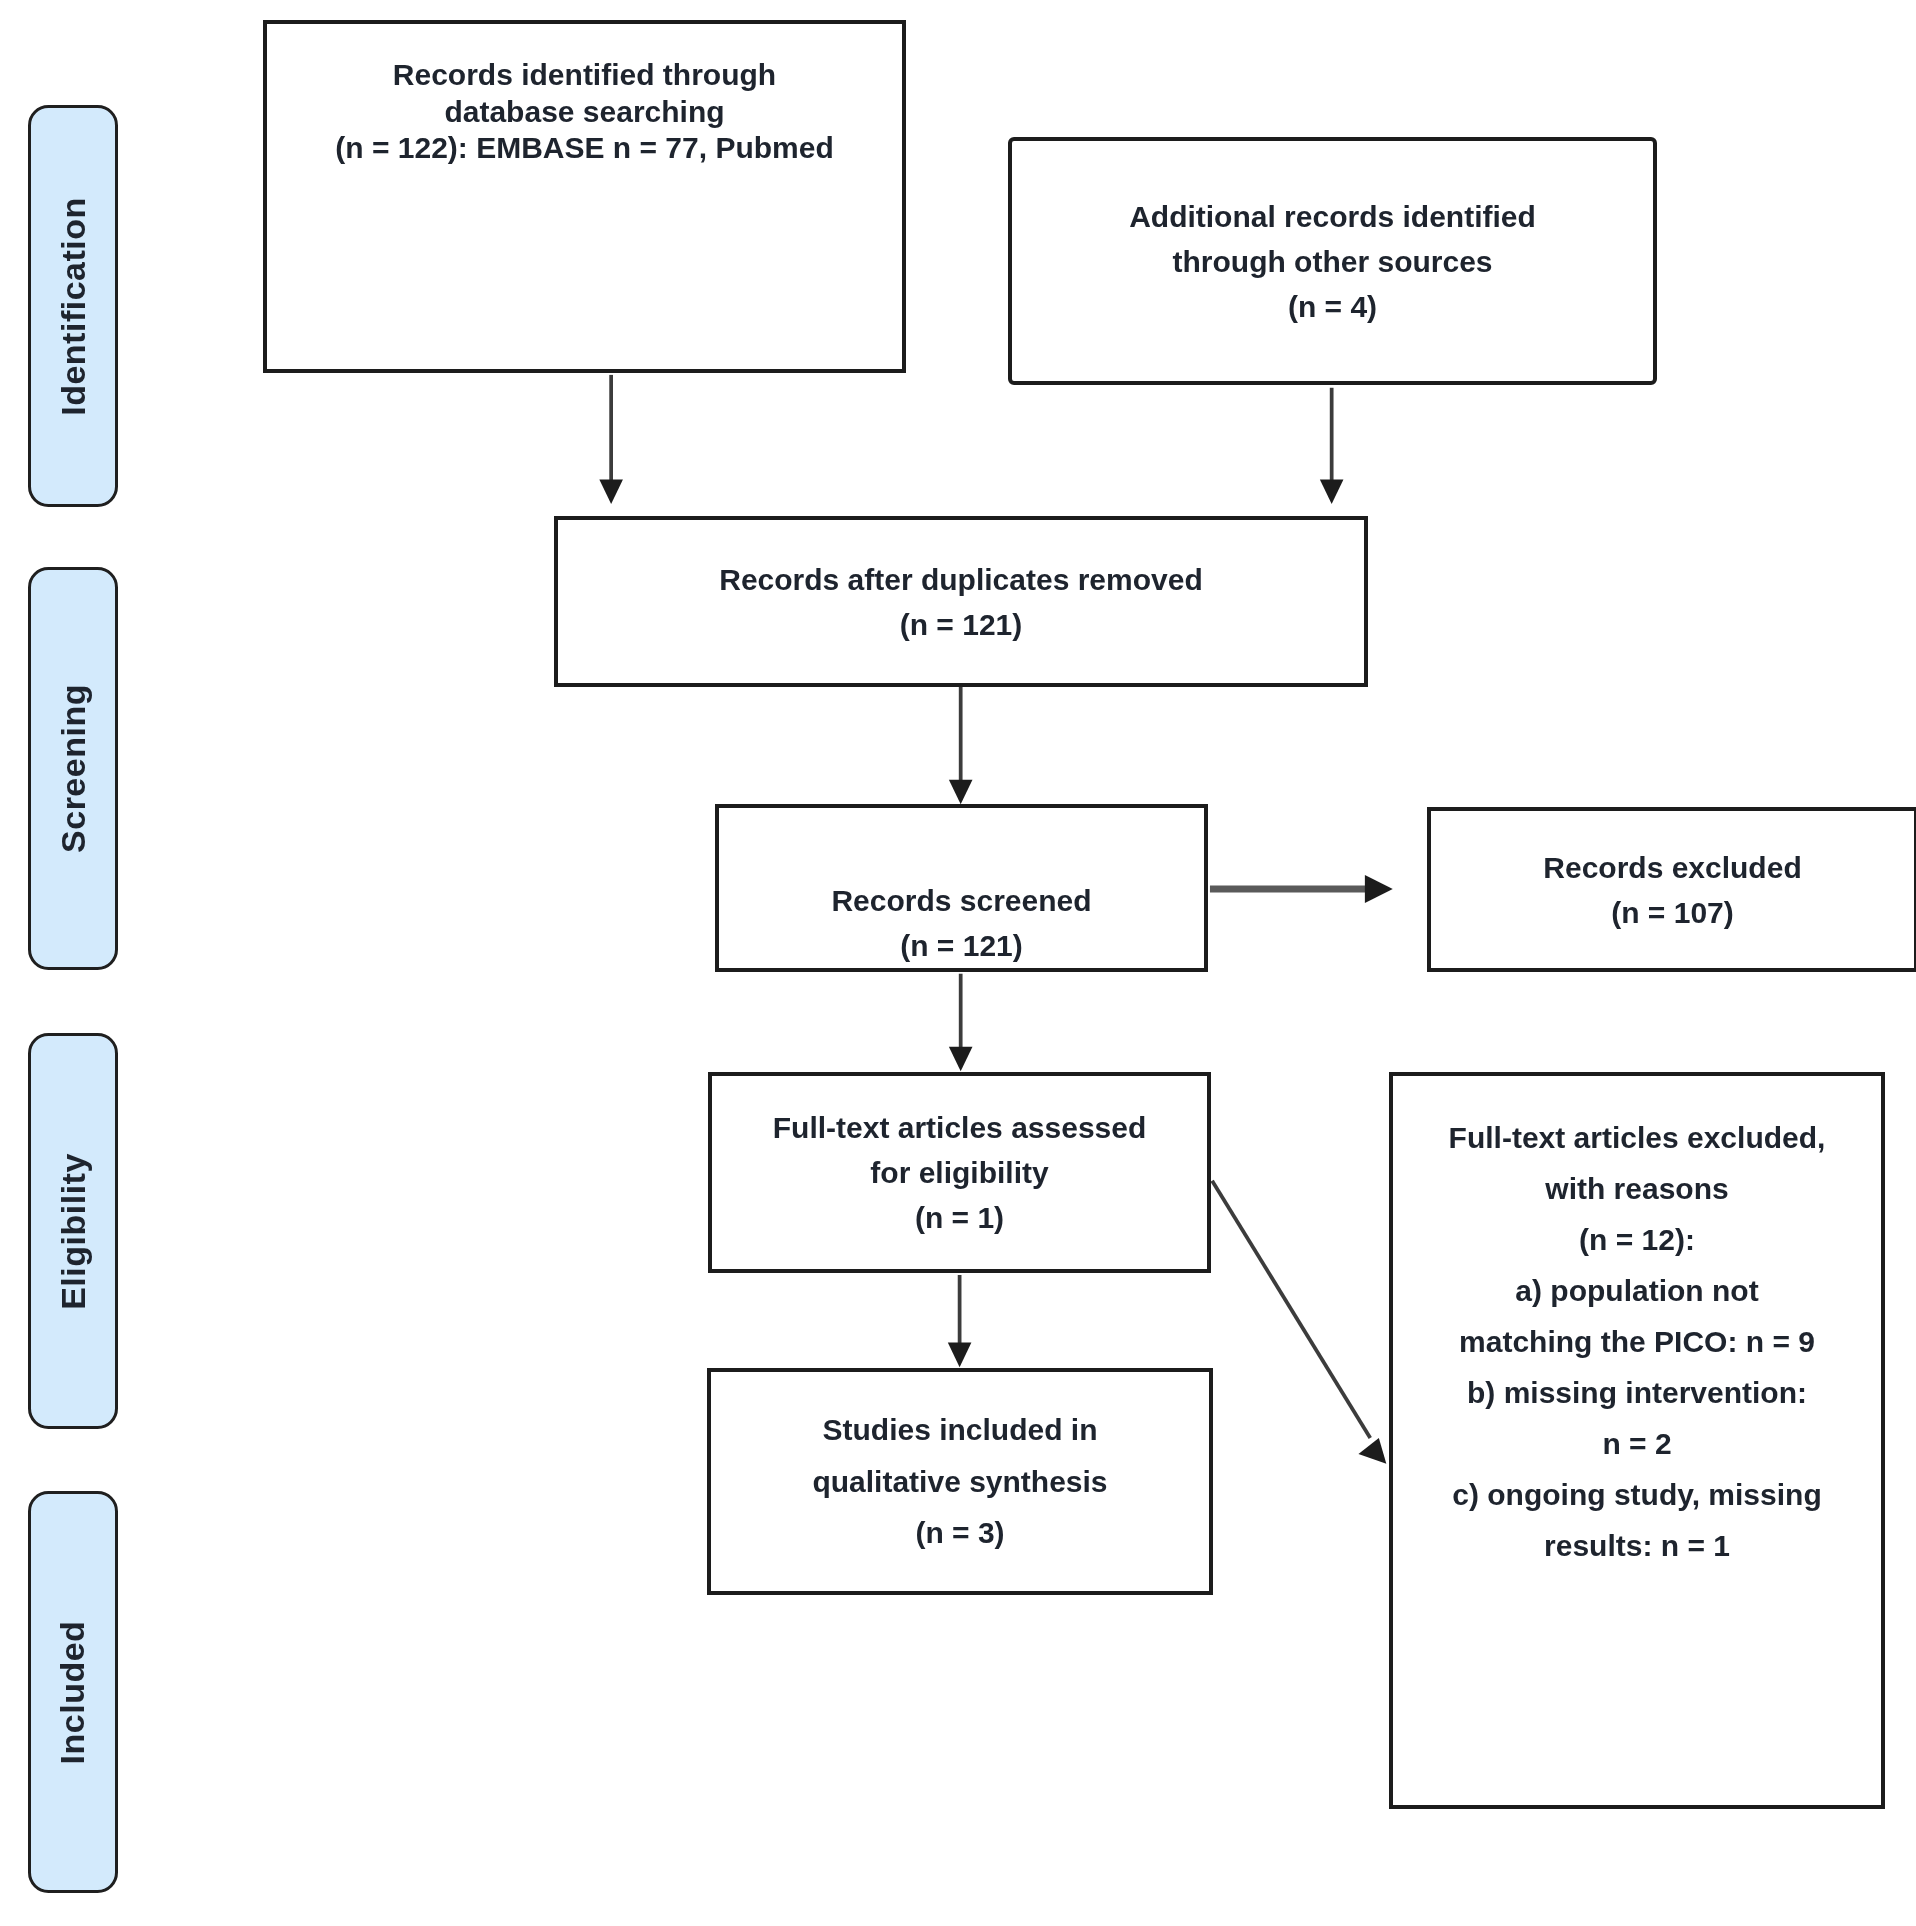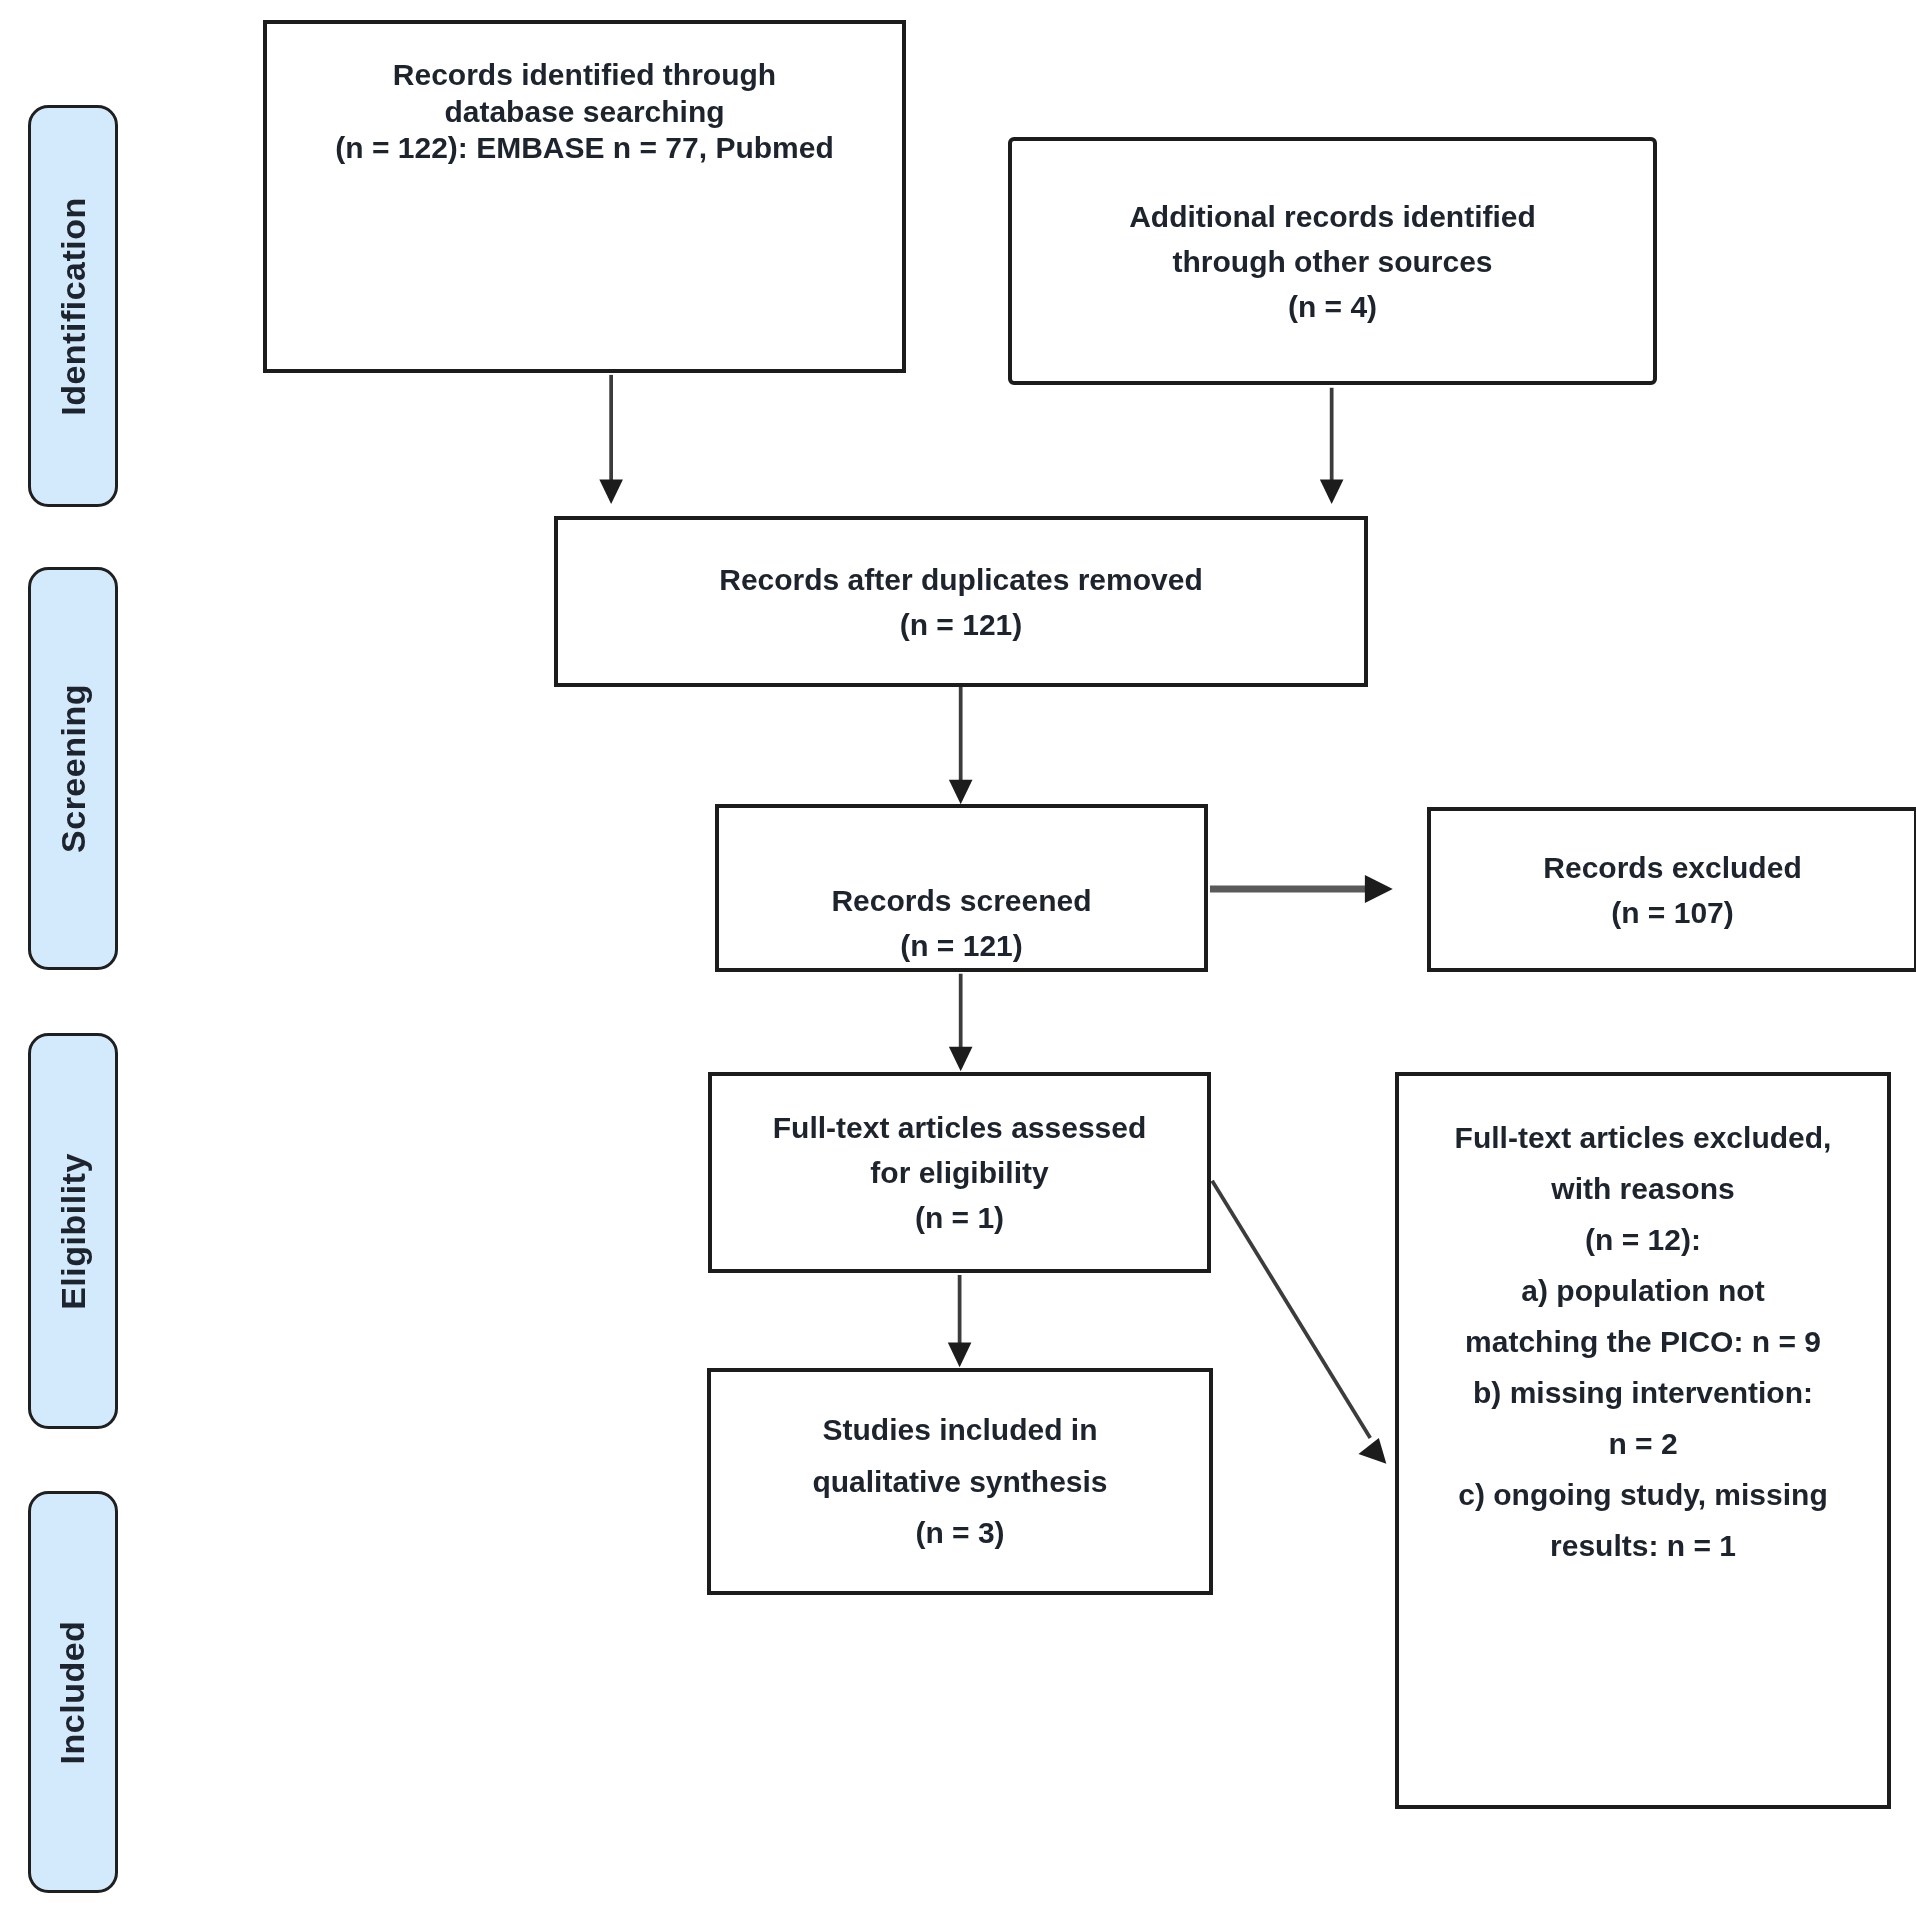--- a/index.html
+++ b/index.html
@@ -51,21 +51,21 @@
     padding:0 6.4px;
   }
   .box .line{width:100%;}
   .box.records-identified{left:263px;top:20px;width:643px;height:353px;justify-content:flex-start;padding-top:33px;line-height:1.22;}
   .box.additional-records{left:1008px;top:137px;width:649px;height:248px;border-radius:6px;}
   .box.duplicates-removed{left:554px;top:516px;width:814px;height:171px;}
   .box.records-screened{left:715px;top:804px;width:493px;height:168px;justify-content:flex-end;}
   .box.records-excluded{left:1394px;top:807px;width:491px;height:165px;margin-left:33px;}
   .box.fulltext-assessed{left:708px;top:1072px;width:503px;height:201px;}
   .box.studies-included{left:707px;top:1368px;width:506px;height:227px;line-height:1.72;}
-  .box.fulltext-excluded{left:1389px;top:1072px;width:496px;height:737px;justify-content:flex-start;padding-top:36px;line-height:1.7;margin-left:6px;}
+  .box.fulltext-excluded{left:1389px;top:1072px;width:496px;height:737px;justify-content:flex-start;padding-top:36px;line-height:1.7;}
 </style>
 </head>
 <body>
 
 <div class="canvas">
 
   <svg class="arrows" viewBox="0 0 3574 3592" xmlns="http://www.w3.org/2000/svg">
     <g>
       <line x1="1140" y1="699" x2="1140" y2="902" stroke="#3c3c3c" stroke-width="7"></line>
       <polygon points="1140,940 1118,894 1162,894" fill="#1c1c1c"></polygon>

